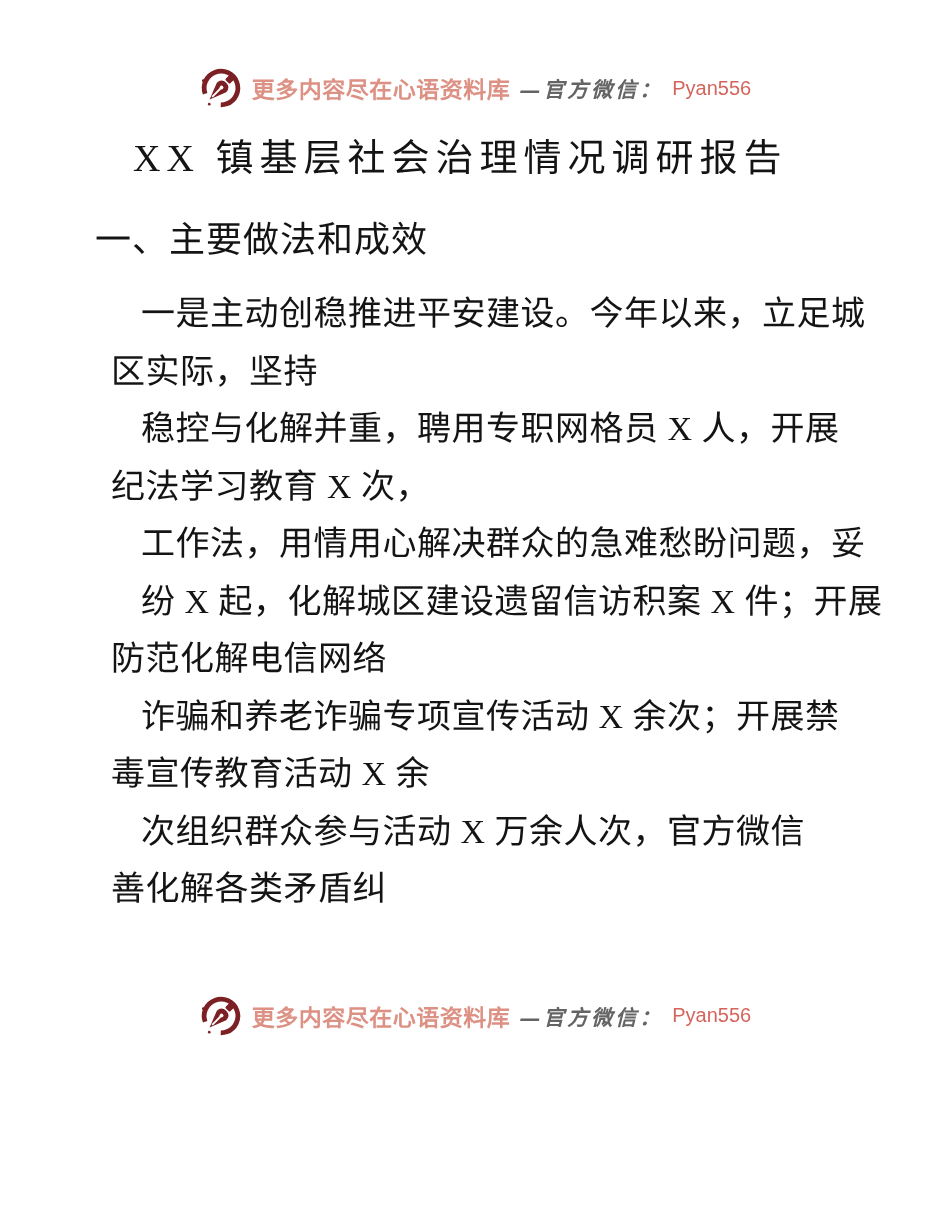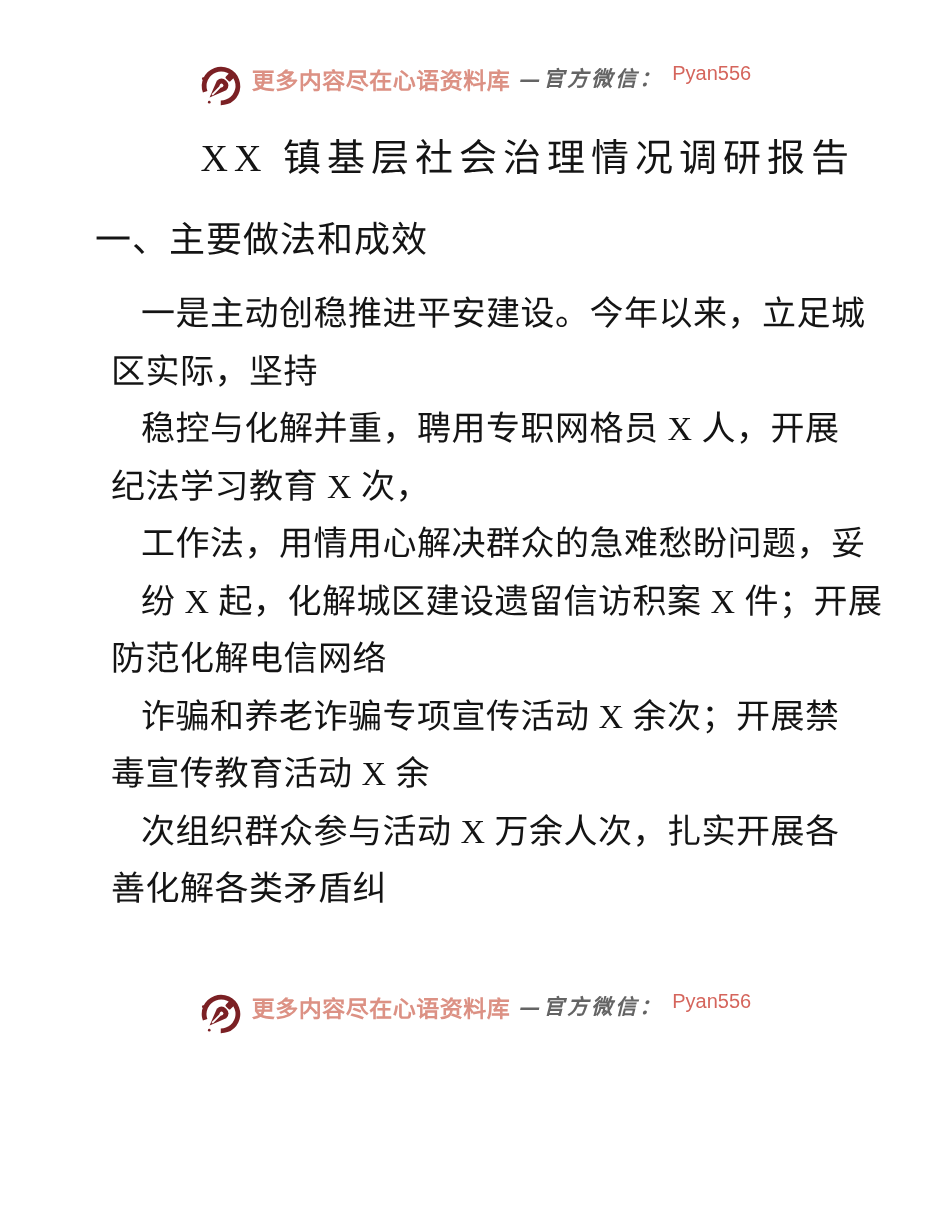--- a/index.html
+++ b/index.html
@@ -22,21 +22,21 @@
     margin:0 auto;
     background:var(--c-page);
     overflow:hidden;
     box-sizing:border-box;
     padding:0 95px;
     color:var(--c-body);
   }
   
   .watermark{
     display:flex;
-    align-items:flex-start;
+    align-items:center;
     justify-content:center;
     gap:9px;
     white-space:nowrap;
   }
   .watermark.top{margin-top:62px;height:52px;}
   .watermark.bottom{margin-top:72px;height:52px;}
   .logo-wrap{width:44px;height:48px;flex:0 0 auto;color:var(--c-logo);}
   .logo-wrap svg{width:100%;height:100%;display:block;}
   .wm-text{
     color:var(--c-wm-text);
@@ -59,21 +59,20 @@
     font-family:"Liberation Sans","DejaVu Sans",sans-serif;
   }
   
   .doc-title{
     margin-top:16px;
     padding-left:38px;
     font-size:38px;
     letter-spacing:6px;
     line-height:57px;
     font-weight:normal;
-    text-align:right;
   }
   .doc-heading{
     font-size:36px;
     letter-spacing:1px;
     line-height:57px;
   }
   .body-lines{margin:16px;}
   .line{
     font-size:34px;
     line-height:57.5px;
@@ -112,21 +111,21 @@
   <div class="body-lines">
     <div class="line indent">一是主动创稳推进平安建设。今年以来，立足城</div>
     <div class="line">区实际，坚持</div>
     <div class="line indent">稳控与化解并重，聘用专职网格员 X 人，开展</div>
     <div class="line">纪法学习教育 X 次，</div>
     <div class="line indent">工作法，用情用心解决群众的急难愁盼问题，妥</div>
     <div class="line indent">纷 X 起，化解城区建设遗留信访积案 X 件；开展</div>
     <div class="line">防范化解电信网络</div>
     <div class="line indent">诈骗和养老诈骗专项宣传活动 X 余次；开展禁</div>
     <div class="line">毒宣传教育活动 X 余</div>
-    <div class="line indent">次组织群众参与活动 X 万余人次，扎实开展各</div>
+    <div class="line indent">次组织群众参与活动 X 万余人次，官方微信</div>
     <div class="line">善化解各类矛盾纠</div>
   </div>
 
   <footer class="watermark bottom">
     <span class="logo-wrap">
       <svg viewBox="0 0 60 60" aria-hidden="true">
         <circle cx="30" cy="30" r="23" fill="none" stroke="currentColor" stroke-width="6.5" stroke-dasharray="116 29" transform="rotate(160 30 30)"></circle>
         <g transform="rotate(45 30 30)">
           <path d="M30 52 L39 29 Q39 20 30 20 Q21 20 21 29 Z" fill="currentColor"></path>
           <path d="M30 47 L30 31" stroke="#ffffff" stroke-width="2.5" fill="none"></path>

